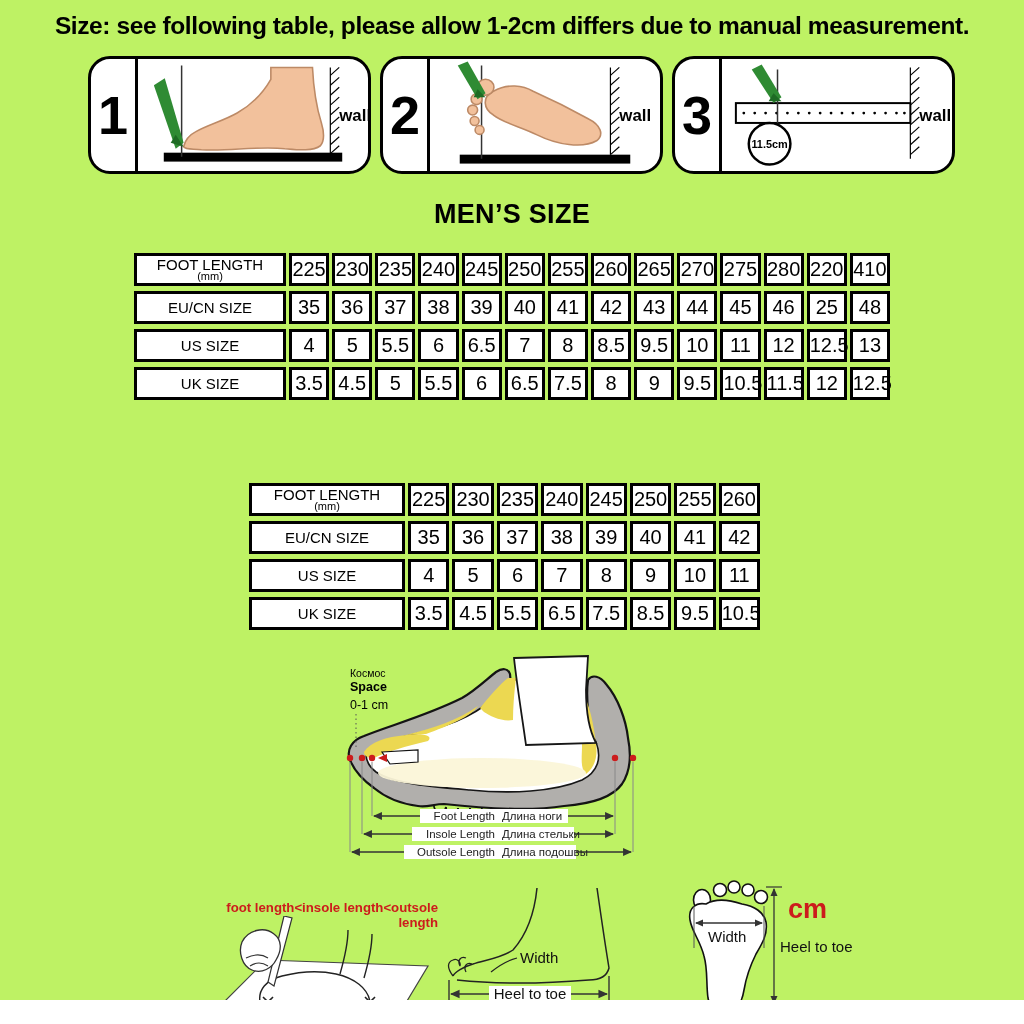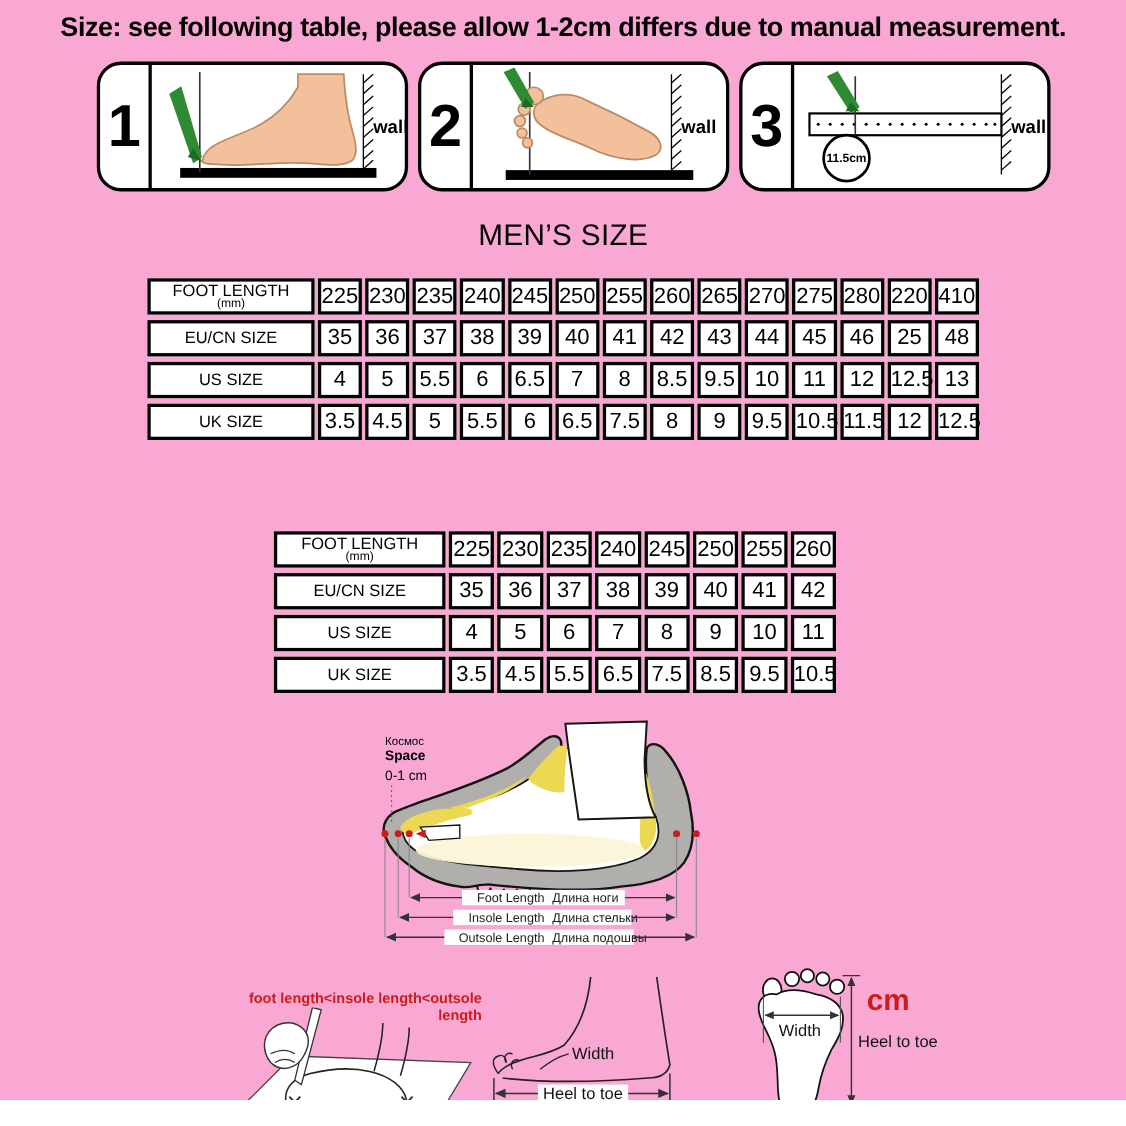--- a/index.html
+++ b/index.html
@@ -1,29 +1,29 @@
 <!DOCTYPE html>
 <html style="--accent_red: #cc1c1c; --pencil_green: #2f8b33; --pencil_green_dark: #1e6b24; --skin: #f2c19c; --skin_outline: #bd8a66; --shoe_gray: #b1afac; --insole_yellow: #ecd851; --footbed_cream: #fbf6d8;"><head>
 <meta charset="utf-8">
 <style>
   html,body{margin:0;padding:0;background:#fff;}
-  #page{position:relative;width:1024px;height:1000px;background:#f9a8d4;overflow:hidden;
+  #page{position:relative;width:1024px;height:1000px;background:#bef264;overflow:hidden;
         font-family:"Liberation Sans","DejaVu Sans",sans-serif;color:#000;}
   .title{position:absolute;top:12px;left:0;right:0;text-align:center;
          font-size:24.5px;font-weight:bold;letter-spacing:-0.4px;}
   
   .steps{position:absolute;top:56px;left:88px;width:868px;display:flex;gap:9px;}
   .step-card{width:283px;height:118px;border:3.5px solid #000;border-radius:22px;
              display:flex;overflow:hidden;background:#fff;box-sizing:border-box;}
   .step-num{width:44px;border-right:3px solid #000;display:flex;align-items:center;
             justify-content:center;font-size:54px;font-weight:bold;flex:0 0 44px;}
   .step-art{flex:1;}
   
   .section-heading{position:absolute;left:0;right:0;text-align:center;
-                   font-size:27px;font-weight:normal;letter-spacing:0.3px;}
+                   font-size:27px;font-weight:bold;letter-spacing:0.3px;}
   #mens-heading{top:199px;}
   #womens-heading{top:434px;}
   
   .size-table{position:absolute;border-collapse:separate;border-spacing:3px 5px;
               table-layout:fixed;}
   .size-table th,.size-table td{border:3px solid #000;background:#fff;text-align:center;
               padding:0;vertical-align:middle;height:27px;}
   .size-table td{font-size:20px;}
   .size-table th{font-size:15px;font-weight:normal;}
   .size-table .lbl{line-height:1.05;}

